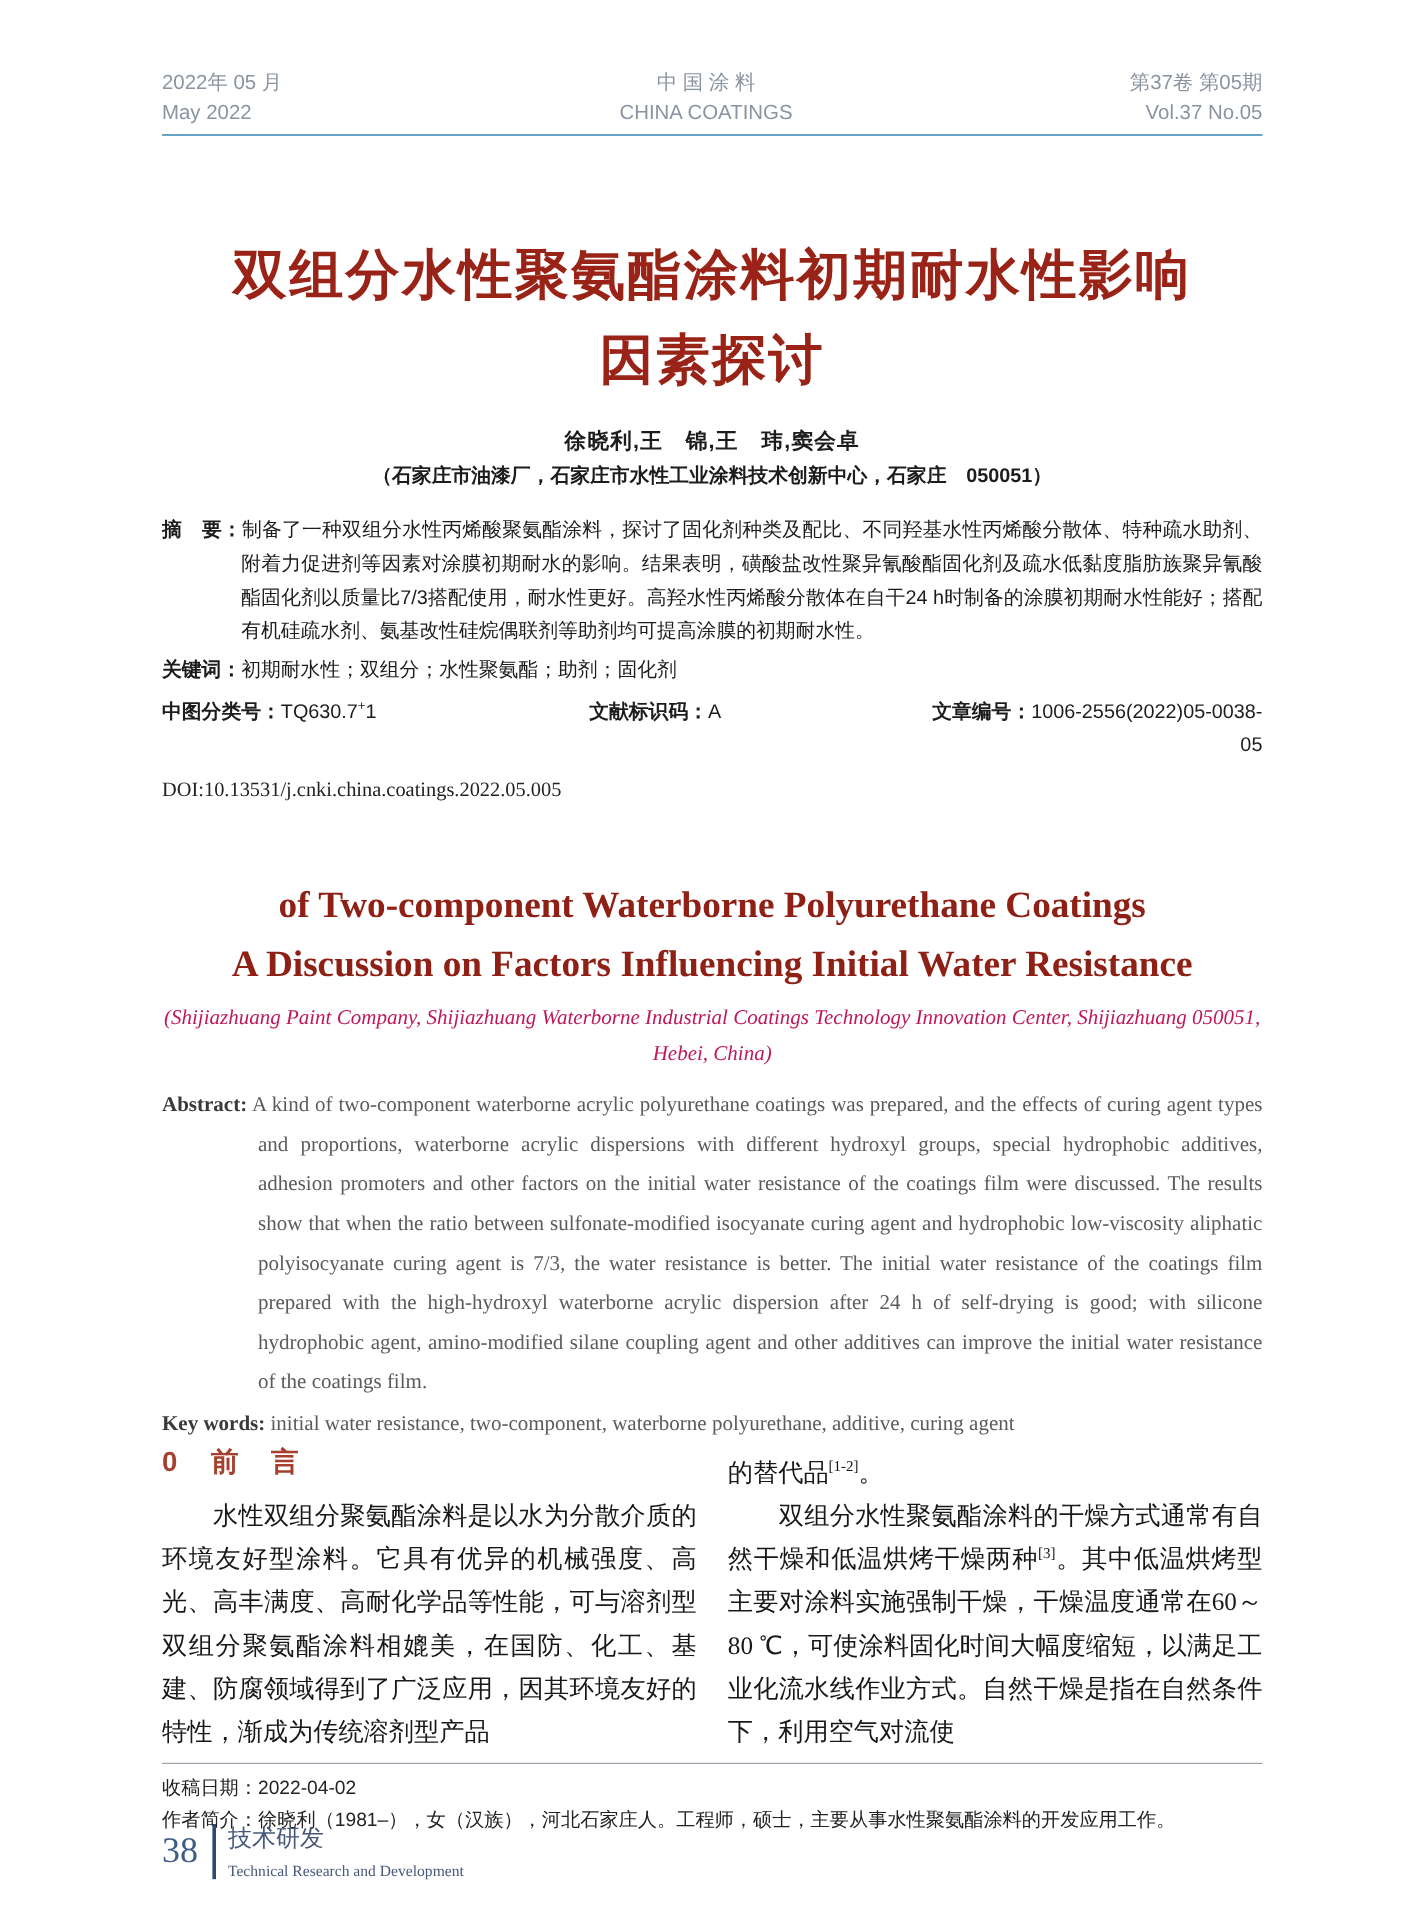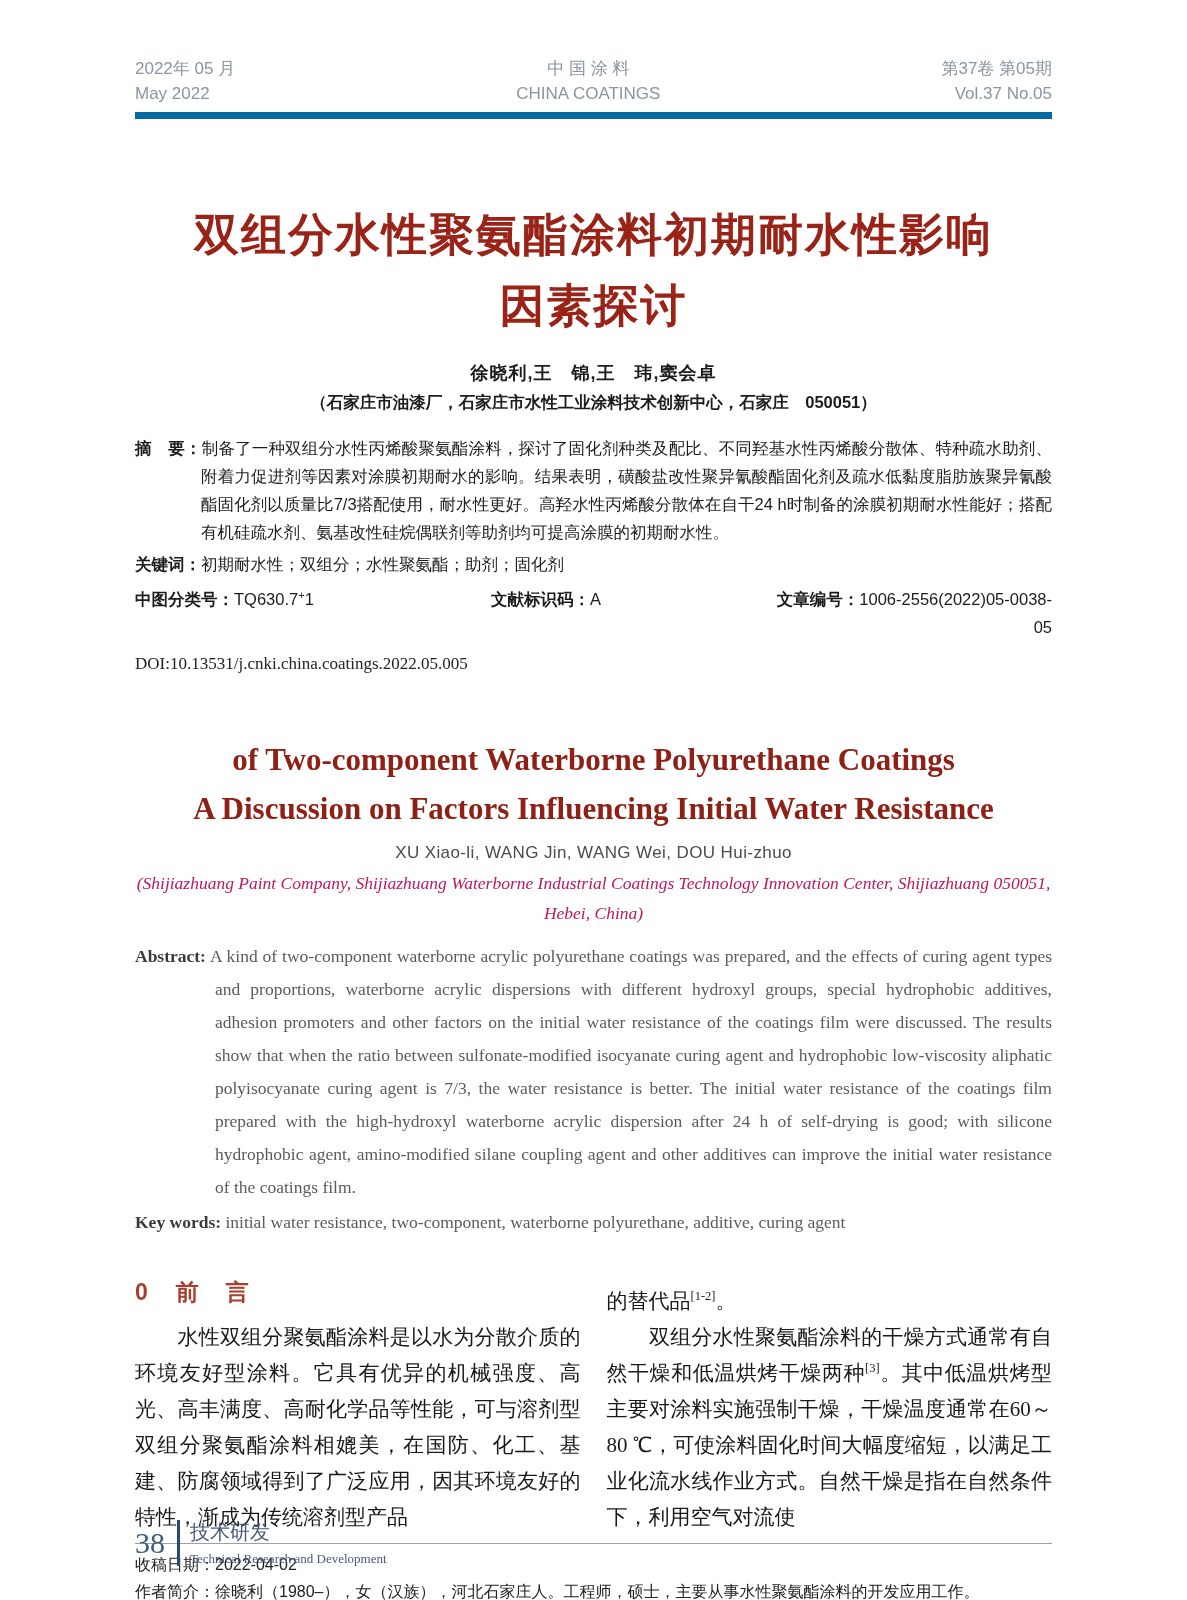--- a/index.html
+++ b/index.html
@@ -3,21 +3,21 @@
 <meta charset="utf-8">
 <style>
   html,body{margin:0;padding:0;background:#ffffff;}
   .page{
     width:1187px;height:1600px;background:#ffffff;position:relative;
     box-sizing:border-box;padding:56px 135px 0 135px;
     font-family:"Liberation Sans",sans-serif;color:#1c1c1c;overflow:hidden;
   }
   
   .journal-header{display:flex;justify-content:space-between;color:#8a94a0;
-    font-size:17px;line-height:25px;padding-bottom:6px;border-bottom:7px solid #0369a1;}
+    font-size:17px;line-height:25px;padding-bottom:6px;border-bottom:1px solid #0369a1;}
   .jh-col{white-space:nowrap;}
   .jh-center{text-align:center;}
   .jh-right{text-align:right;}
   
   .title-cn{margin-top:80px;text-align:center;color:#9a2318;font-weight:800;
     font-size:45px;line-height:71px;letter-spacing:2px;}
   .authors-cn{margin-top:20px;text-align:center;font-size:18px;font-weight:700;letter-spacing:1px;}
   .affil-cn{margin-top:7px;text-align:center;font-size:16.5px;font-weight:600;}
   
   .abs-cn{margin-top:20px;font-size:16.5px;line-height:28px;text-align:justify;
@@ -36,21 +36,21 @@
     font-weight:700;color:#8e2015;font-size:31px;line-height:49px;}
   .authors-en{margin-top:10px;text-align:center;font-size:17px;color:#4b4b4b;letter-spacing:.4px;}
   .affil-en{margin-top:5px;text-align:center;font-family:"Liberation Serif",serif;
     font-style:italic;font-size:17.5px;color:#be185d;line-height:30px;}
   .abs-en{margin-top:12px;font-family:"Liberation Serif",serif;font-size:17.5px;color:#5b5b5b;
     line-height:33px;text-align:justify;padding-left:80px;text-indent:-80px;}
   .abs-en b{color:#3a3a3a;font-weight:700;font-style:normal;}
   .kw-en{margin-top:2px;font-family:"Liberation Serif",serif;font-size:17.5px;color:#5b5b5b;line-height:33px;}
   .kw-en b{color:#3a3a3a;font-weight:700;}
   
-  .columns{margin-top:38px;display:flex;gap:26px;align-items:center;}
+  .columns{display:flex;gap:26px;align-items:center;}
   .col{flex:1;min-width:0;}
   .section-head{color:#a6402e;font-weight:800;font-size:23px;line-height:30px;letter-spacing:2px;}
   .section-head .sh-title{margin-left:26px;}
   .body-p{font-family:"Liberation Serif",serif;font-size:21px;line-height:36px;
     text-align:justify;color:#181818;margin:0;}
   .col-left .body-p{margin-top:12px;}
   .col-right{padding-top:6px;}
   sup.ref{font-size:12.5px;vertical-align:super;line-height:0;}
   
   .foot-divider{margin-top:8px;border-top:1px solid #9aa1aa;}
@@ -101,42 +101,41 @@
     <span class="meta-id"><b>文章编号：</b><span>1006-2556(2022)05-0038-05</span></span>
   </div>
 
   <div class="doi">DOI:10.13531/j.cnki.china.coatings.2022.05.005</div>
 
   <div class="title-en">
     <div>of Two-component Waterborne Polyurethane Coatings</div>
     <div>A Discussion on Factors Influencing Initial Water Resistance</div>
   </div>
 
-  <div class="authors-en">XU Xiao-li, WANG Jin, WANG Wei, DOU Hui-zhuo</div>
   <div class="affil-en">(Shijiazhuang Paint Company, Shijiazhuang Waterborne Industrial Coatings Technology Innovation Center, Shijiazhuang 050051, Hebei, China)</div>
 
   <div class="abs-en"><b>Abstract:</b> <span>A kind of two-component waterborne acrylic polyurethane coatings was prepared, and the effects of curing agent types and proportions, waterborne acrylic dispersions with different hydroxyl groups, special hydrophobic additives, adhesion promoters and other factors on the initial water resistance of the coatings film were discussed. The results show that when the ratio between sulfonate-modified isocyanate curing agent and hydrophobic low-viscosity aliphatic polyisocyanate curing agent is 7/3, the water resistance is better. The initial water resistance of the coatings film prepared with the high-hydroxyl waterborne acrylic dispersion after 24 h of self-drying is good; with silicone hydrophobic agent, amino-modified silane coupling agent and other additives can improve the initial water resistance of the coatings film.</span></div>
 
   <div class="kw-en"><b>Key words:</b> <span>initial water resistance, two-component, waterborne polyurethane, additive, curing agent</span></div>
 
   <div class="columns">
     <div class="col col-left">
       <div class="section-head"><span>0</span><span class="sh-title">前　言</span></div>
       <p class="body-p">　　水性双组分聚氨酯涂料是以水为分散介质的环境友好型涂料。它具有优异的机械强度、高光、高丰满度、高耐化学品等性能，可与溶剂型双组分聚氨酯涂料相媲美，在国防、化工、基建、防腐领域得到了广泛应用，因其环境友好的特性，渐成为传统溶剂型产品</p>
     </div>
     <div class="col col-right">
       <p class="body-p"><span>的替代品</span><sup class="ref">[1-2]</sup><span>。</span></p>
       <p class="body-p"><span>　　双组分水性聚氨酯涂料的干燥方式通常有自然干燥和低温烘烤干燥两种</span><sup class="ref">[3]</sup><span>。其中低温烘烤型主要对涂料实施强制干燥，干燥温度通常在60～80 ℃，可使涂料固化时间大幅度缩短，以满足工业化流水线作业方式。自然干燥是指在自然条件下，利用空气对流使</span></p>
     </div>
   </div>
 
   <div class="foot-divider"></div>
   <div class="footnote">
     <div class="footnote-line"><span>收稿日期：</span><span>2022-04-02</span></div>
-    <div class="footnote-line"><span>作者简介：</span><span>徐晓利（1980–），女（汉族），河北石家庄人。工程师，硕士，主要从事水性聚氨酯涂料的开发应用工作。</span></div>
+    <div class="footnote-line"><span>作者简介：</span><span>徐晓利（1981–），女（汉族），河北石家庄人。工程师，硕士，主要从事水性聚氨酯涂料的开发应用工作。</span></div>
   </div>
 
   <div class="page-footer">
     <div class="pf-number">38</div>
     <div class="pf-bar"></div>
     <div>
       <div class="pf-cn">技术研发</div>
       <div class="pf-en">Technical Research and Development</div>
     </div>
   </div>

